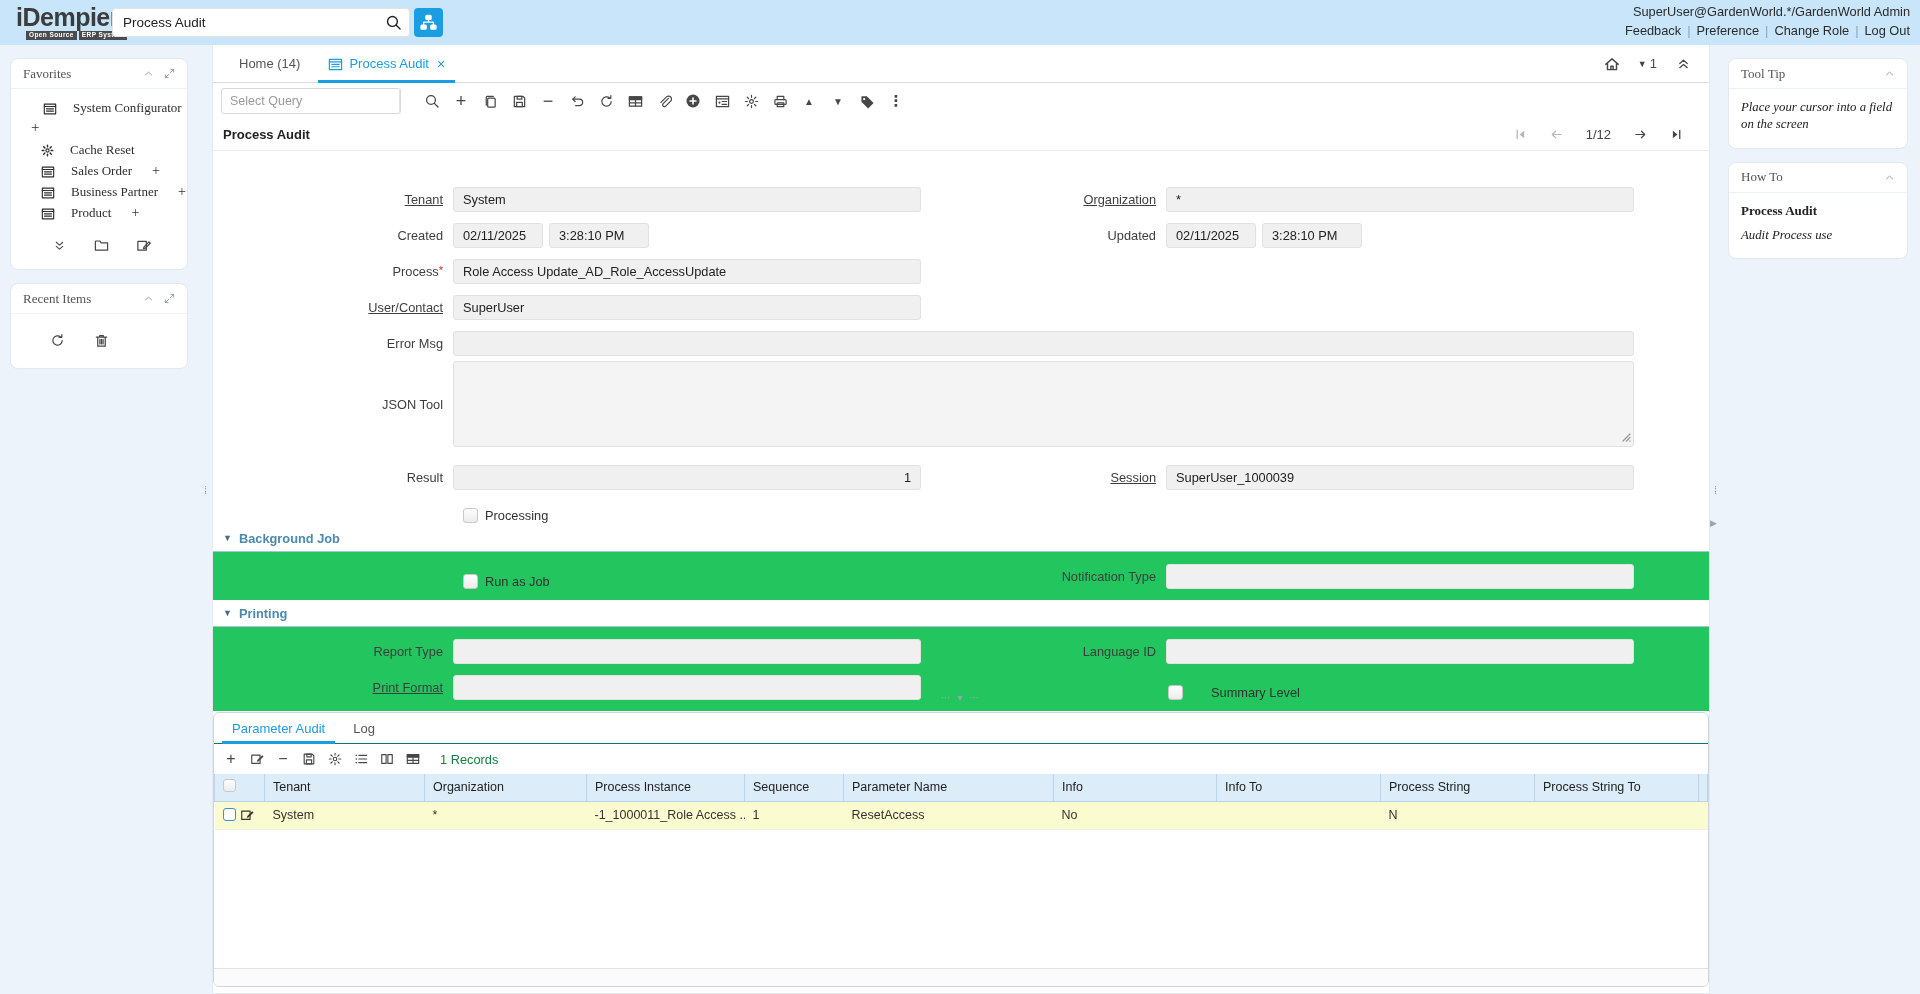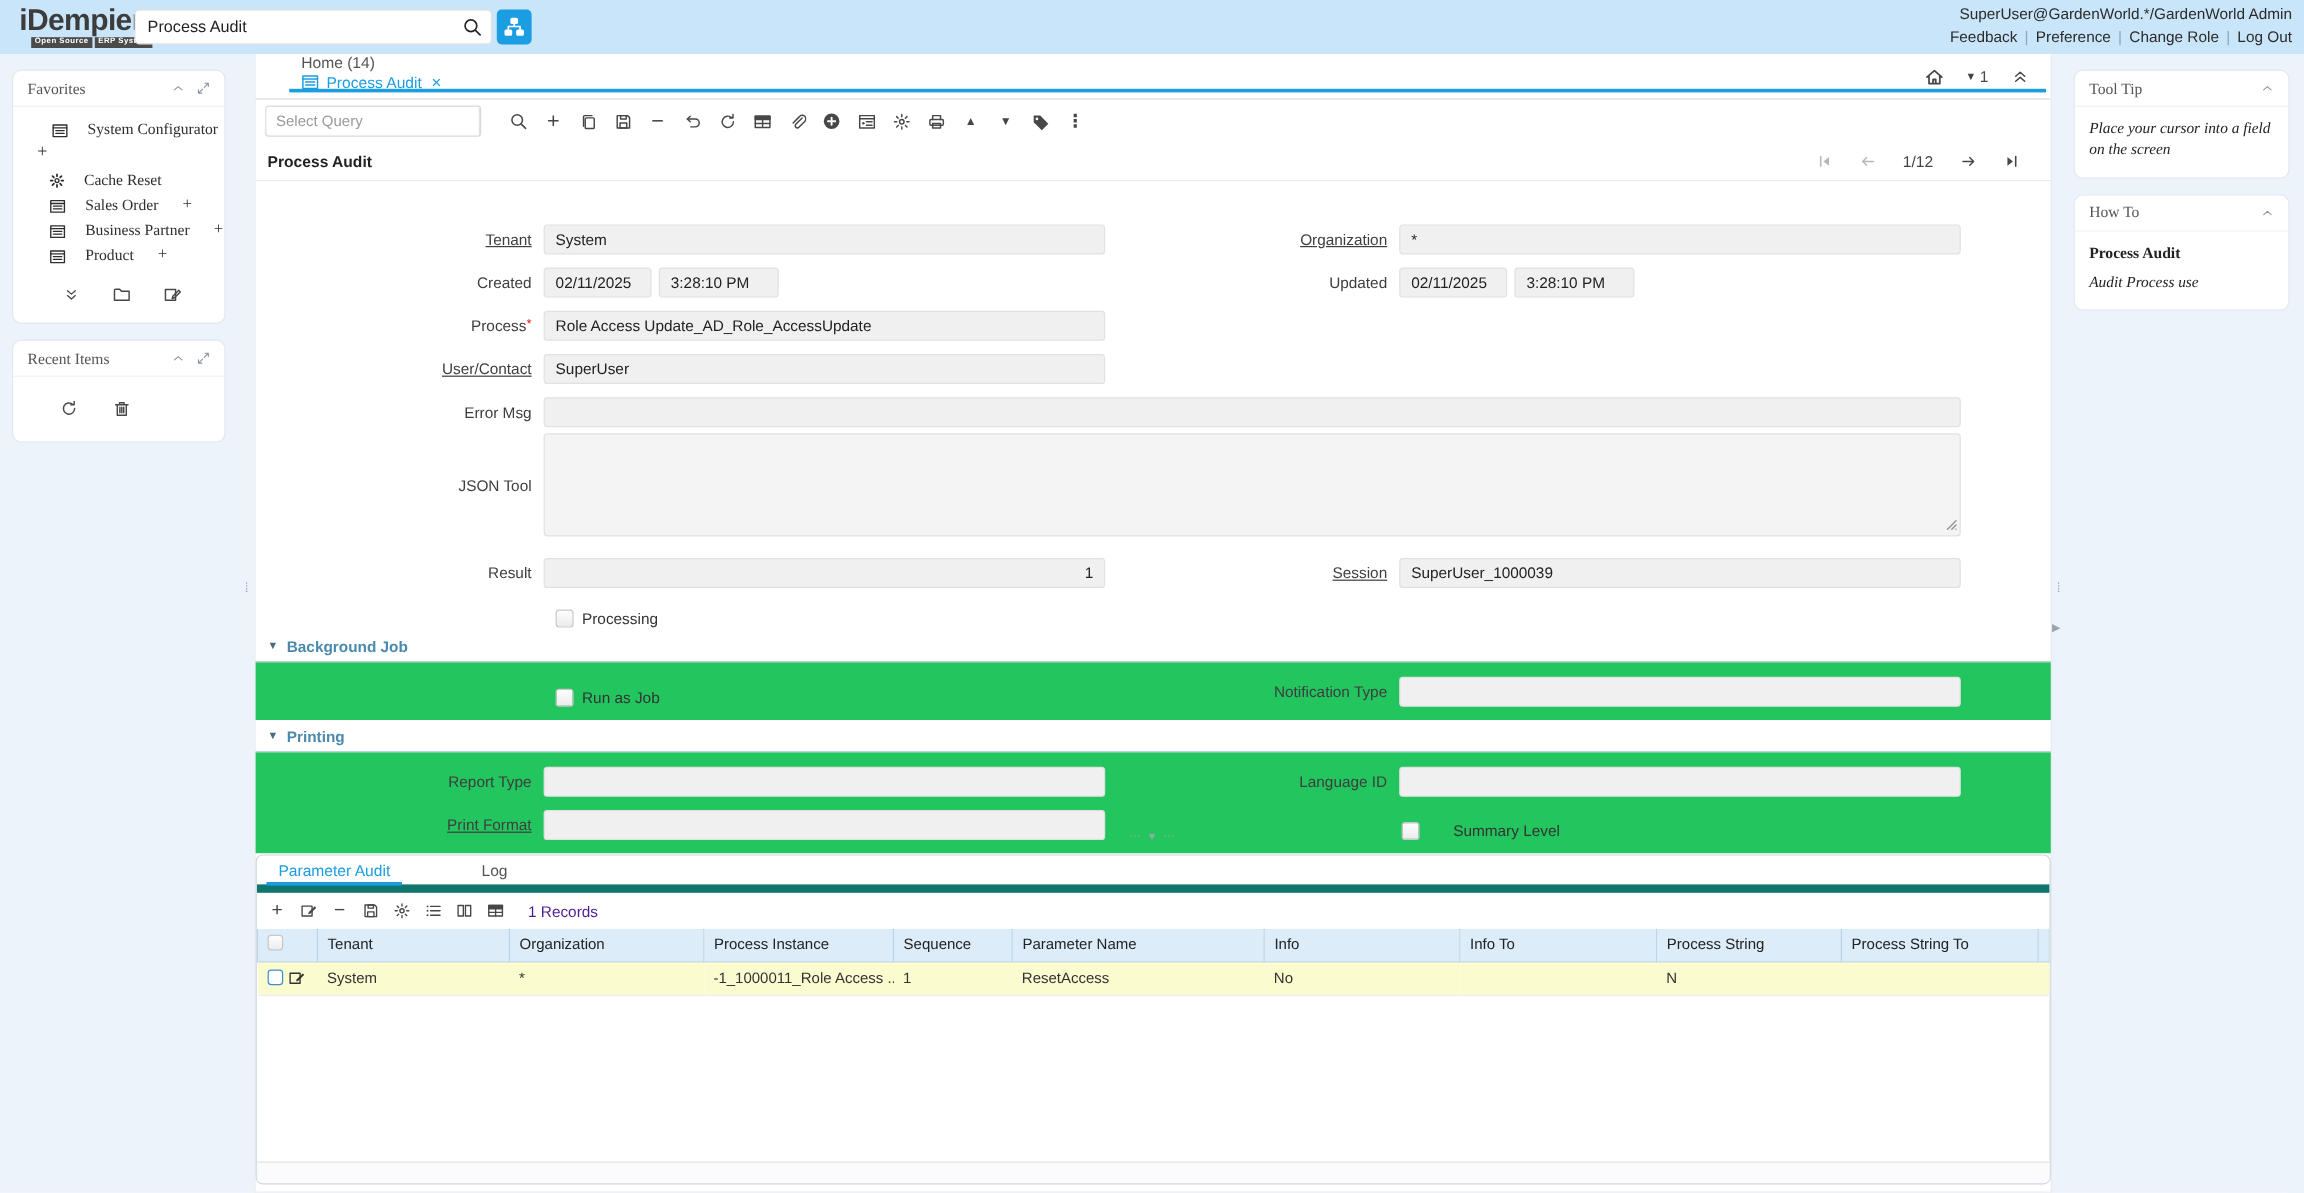--- a/index.html
+++ b/index.html
@@ -40,21 +40,21 @@
   .fav-plusline{padding:1px 0 3px 14px;font-size:15px;color:#333;cursor:pointer;}
   .fav-item .plus{font-size:14px;margin-left:4px;color:#333;}
   .fav-actions{display:flex;justify-content:space-between;padding:10px 26px 2px 30px;color:#3c3c3c;}
   .recent-body{display:flex;gap:20px;padding:14px 0 16px 34px;color:#3c3c3c;}
   .rsidebar{position:absolute;left:1728px;top:58px;width:180px;}
   .tip-body{padding:10px 12px 14px 12px;font-size:12.8px;color:#222;}
   .tip-body .it{font-style:italic;line-height:1.35;}
   .tip-body .bd{font-weight:bold;font-size:13px;margin-bottom:8px;}
   
   .mainarea{position:absolute;left:212px;top:45px;width:1498px;height:949px;background:#fff;border:1px solid #e6ebf1;border-top:none;}
-  .tabbar{position:relative;height:38px;border-bottom:1px solid #dcdcdc;display:flex;align-items:stretch;padding-left:24px;flex-direction:column;}
+  .tabbar{position:relative;height:38px;border-bottom:1px solid #dcdcdc;display:flex;align-items:stretch;padding-left:12px;}
   .tab{display:flex;align-items:center;gap:6px;padding:0 14px;font-size:13px;color:#555;cursor:pointer;position:relative;}
   .tab.active{color:var(--accent);}
   .tab.active::after{content:"";position:absolute;left:4px;right:4px;bottom:-1px;height:3px;background:var(--accent);}
   .tab .close{font-size:14px;margin-left:2px;}
   .tab-right{position:absolute;right:14px;top:0;height:100%;display:flex;align-items:center;gap:14px;color:#4a4a4a;}
   .winbadge{display:inline-flex;align-items:center;gap:3px;font-size:13px;cursor:pointer;}
   .winbadge .tri{font-size:9px;color:#444;}
   .toolbar{height:36px;display:flex;align-items:center;gap:5px;padding-left:8px;}
   .combo{width:180px;height:26px;border:1px solid #d9d9d9;border-radius:3px;display:flex;align-items:center;overflow:hidden;margin-right:14px;}
   .combo input{flex:1;border:none;outline:none;font:inherit;font-size:12.5px;color:#333;padding:0 8px;background:#fff;}
@@ -79,27 +79,27 @@
   .dpair{display:flex;gap:6px;}
   .dpair .field.d{width:90px;} .dpair .field.t{width:100px;}
   .cb{width:15px;height:15px;border:1px solid #c8c8c8;border-radius:3px;background:linear-gradient(#fefefe,#ececec);display:inline-block;flex:none;cursor:pointer;}
   .cbwrap{display:flex;align-items:flex-start;gap:7px;padding-left:10px;margin-top:10px;}
   .sechead{display:flex;align-items:center;gap:7px;height:27px;padding-left:10px;color:var(--sectiontitle);font-weight:bold;border-bottom:1px solid #a9c4d8;cursor:pointer;}
   .sechead .caret{font-size:9px;color:#4a6c82;}
   .secbody{background:#22c55e;padding:6px 0;}
   .form-splitter{text-align:center;color:#9aa4ad;font-size:10px;letter-spacing:2px;height:14px;line-height:10px;cursor:row-resize;}
   
   .detailpane{position:absolute;left:0;right:0;top:667px;bottom:6px;border:1px solid #ccd6e0;border-radius:6px;background:#fff;overflow:hidden;}
-  .dtabs{display:flex;height:31px;border-bottom:7px solid #0f766e;padding-left:4px;gap:48px;}
+  .dtabs{display:flex;height:31px;border-bottom:1px solid #0f766e;padding-left:4px;}
   .dtab{display:flex;align-items:center;padding:0 14px;font-size:13px;color:#555;cursor:pointer;position:relative;}
   .dtab.active{color:var(--accent);}
   .dtab.active::after{content:"";position:absolute;left:4px;right:4px;bottom:-1px;height:3px;background:var(--accent);}
   .dtoolbar{height:30px;display:flex;align-items:center;gap:4px;padding-left:6px;}
   .dtoolbar .ibtn{width:22px;height:22px;}
-  .reccount{margin-left:12px;font-size:12.8px;color:#4c1d95;}
+  .reccount{margin-left:12px;font-size:12.8px;color:#15803d;}
   table.grid{border-collapse:collapse;table-layout:fixed;width:100%;font-size:12.5px;}
   table.grid th{background:var(--thead);border:1px solid var(--theadborder);border-top:none;font-weight:normal;text-align:left;height:27px;padding:0 8px;color:#222;overflow:hidden;white-space:nowrap;}
   table.grid td{height:28px;padding:0 8px;border-bottom:1px solid #eee;overflow:hidden;white-space:nowrap;}
   tr.hl td{background:var(--rowhl);}
   .cellcb{display:flex;align-items:center;gap:4px;}
   .cb.sel{border:1.6px solid #3d8fd1;background:#fff;border-radius:3px;}
   .pane-bottom{position:absolute;left:0;right:0;bottom:0;height:18px;border-top:1px solid #e2e2e2;background:#fbfbfb;}
   
   .ehandle{position:absolute;color:#9aa4ad;font-size:11px;line-height:1;cursor:col-resize;}
 </style>

